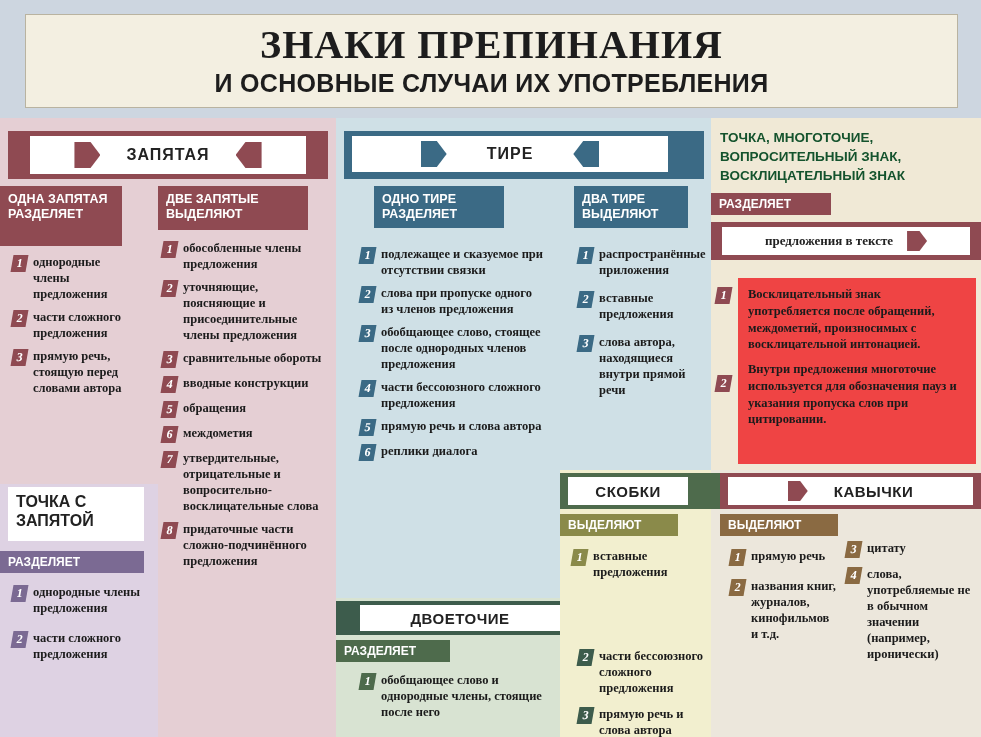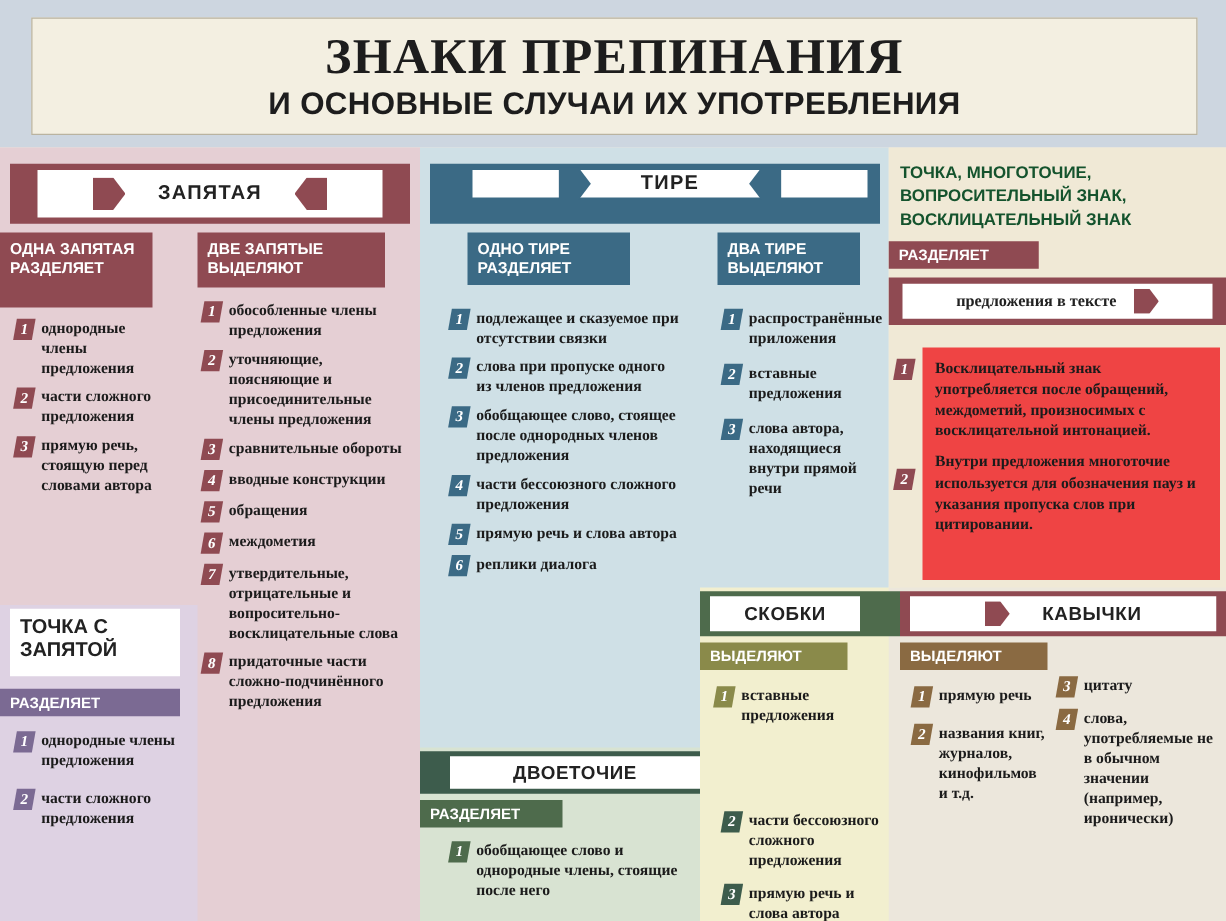--- a/index.html
+++ b/index.html
@@ -250,21 +250,21 @@
       <span class="num num-purple skew">1</span>
       <span class="ntext">однородные члены предложения</span>
     </div>
     <div class="nrow" style="margin-top:14px;">
       <span class="num num-purple skew">2</span>
       <span class="ntext">части сложного предложения</span>
     </div>
   </div>
 
   <div class="banner" style="left:344px; top:131px; width:360px; height:48px; background:#3b6a85;"></div>
-  <div class="plaque" style="left:378px; top:136px; width:316px; height:22px; font-size:16px; letter-spacing:1px;">
+  <div class="plaque" style="left:352px; top:136px; width:316px; height:36px; font-size:16px; letter-spacing:1px;">
     <span class="arrow blue" style="margin-right:40px;"></span>
     <span>ТИРЕ</span>
     <span class="arrow blue left" style="margin-left:40px;"></span>
   </div>
 
   <div class="banner" style="left:356px; top:186px; width:130px; height:42px; background:#3b6a85; font-size:12.5px; line-height:1.22; padding:6px 8px; display:block;margin-left:18px;">
     <span>ОДНО ТИРЕ РАЗДЕЛЯЕТ</span>
   </div>
   <div class="nlist" style="left:360px; top:246px; width:186px;">
     <div class="nrow">

